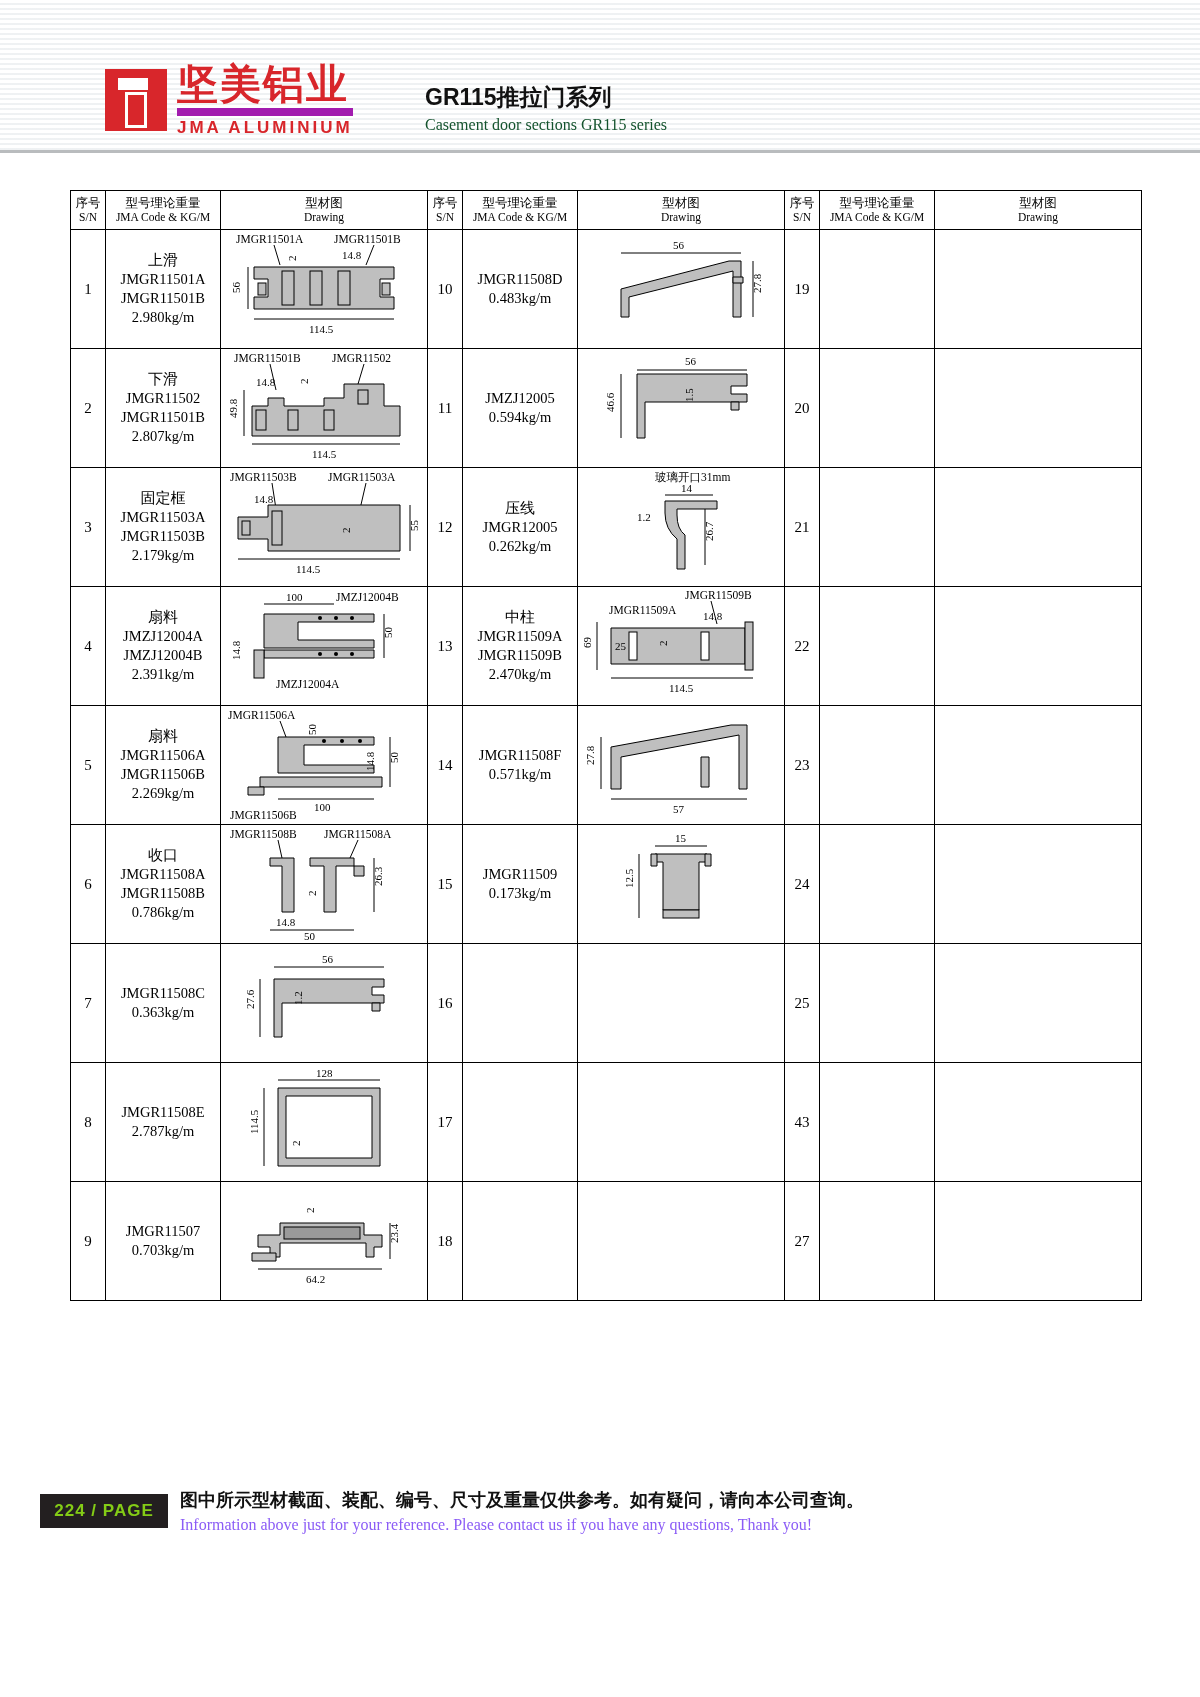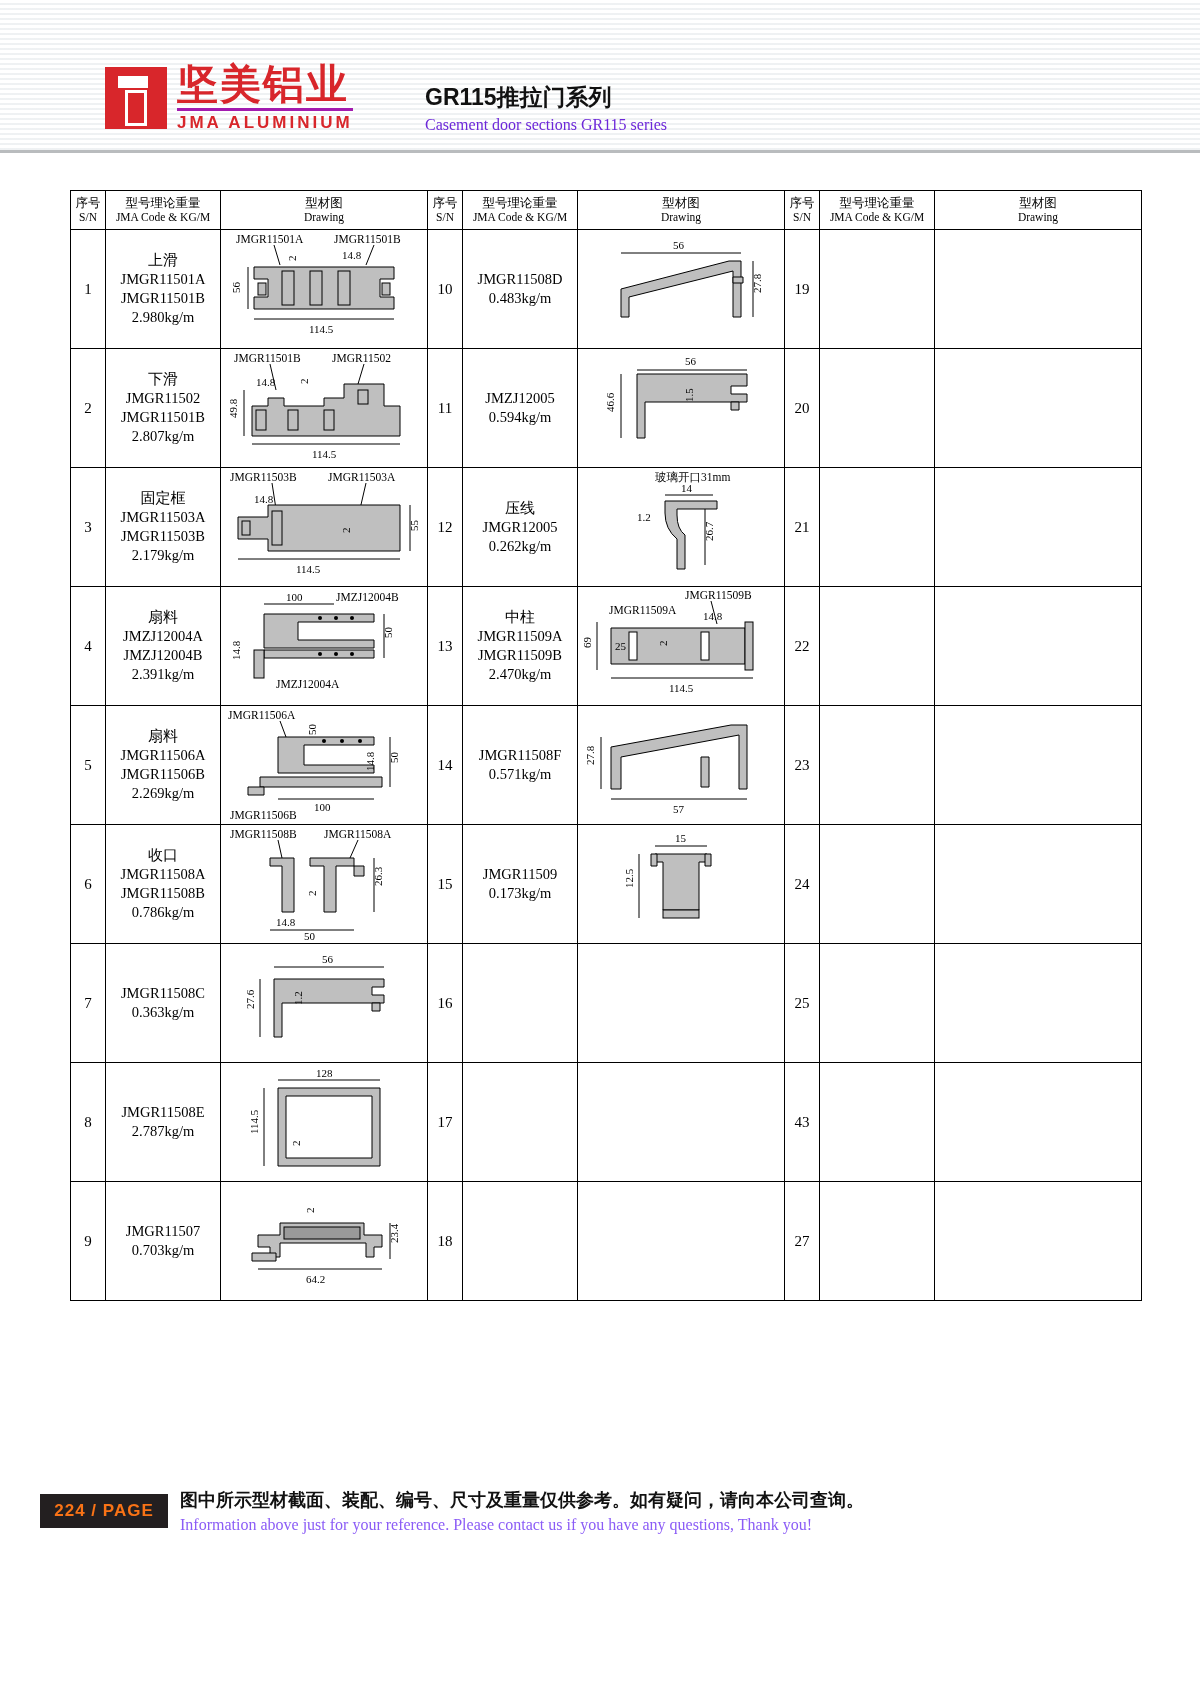--- a/index.html
+++ b/index.html
@@ -10,45 +10,45 @@
   .header-stripes{position:absolute;left:0;top:0;width:1200px;height:152px;
      background:repeating-linear-gradient(to bottom,#ffffff 0px,#ffffff 3px,#eceff1 3px,#eceff1 5px);
      opacity:.85;}
   .header-inner{position:absolute;left:0;top:0;width:1200px;height:152px;}
   .logo-wrap{position:absolute;left:105px;top:62px;display:flex;align-items:center;}
   .logo-mark{width:62px;height:62px;background:#d8262b;position:relative;}
   .logo-mark:before{content:"";position:absolute;left:13px;top:9px;width:30px;height:12px;background:#fff;}
   .logo-mark:after{content:"";position:absolute;left:20px;top:23px;width:16px;height:30px;border:3px solid #fff;}
   .logo-text{margin-left:10px;}
   .logo-cn{font-family:"Liberation Sans",sans-serif;font-weight:bold;font-size:41px;color:#d8262b;line-height:44px;letter-spacing:2px;}
-  .logo-en{font-family:"Liberation Sans",sans-serif;font-weight:bold;font-size:17px;color:#d8262b;letter-spacing:3px;border-top:3px solid #a21caf;padding-top:2px;margin-top:2px;}
+  .logo-en{font-family:"Liberation Sans",sans-serif;font-weight:bold;font-size:17px;color:#d8262b;letter-spacing:3px;border-top:8px solid #a21caf;padding-top:2px;margin-top:2px;}
   .title-wrap{position:absolute;left:425px;top:82px;}
   .title-cn{font-family:"Liberation Sans",sans-serif;font-weight:bold;font-size:23px;color:#111;line-height:30px;}
-  .title-en{font-family:"Liberation Serif",serif;font-size:16px;color:#6d28d9;line-height:22px;margin-top:2px;}
+  .title-en{font-family:"Liberation Serif",serif;font-size:16px;color:#14532d;line-height:22px;margin-top:2px;}
   .header-rule{position:absolute;left:0;top:150px;width:1200px;height:3px;background:#b9bcbe;}
 
   
   .sheet{position:absolute;left:70px;top:190px;width:1060px;}
   table.spec{border-collapse:collapse;width:1060px;table-layout:fixed;}
   table.spec td,table.spec th{border:1px solid #000;padding:0;vertical-align:middle;text-align:center;}
   .col-sn{width:34px;}
   .col-code{width:114px;}
   .col-draw{width:206px;margin-left:8px;}
   thead td{height:38px;font-size:12.5px;line-height:14px;}
   .hd2{font-size:11.5px;}
   tbody td{height:118px;}
   .cell-sn{font-size:15px;}
   .cell-code{font-size:14.5px;line-height:19px;}
   .cell-code .cn{font-size:15px;text-align:center;}
   .draw{position:relative;height:116px;}
   .draw svg{display:block;margin:0 auto;}
 
   
   .footer{position:absolute;left:0;top:1486px;width:1200px;height:70px;}
-  .page-badge{position:absolute;left:40px;top:8px;width:128px;height:34px;background:#231f20;color:#f97316;
+  .page-badge{position:absolute;left:40px;top:8px;width:128px;height:34px;background:#231f20;color:#84cc16;
      font-family:"Liberation Sans",sans-serif;font-weight:bold;font-size:17px;line-height:34px;text-align:center;letter-spacing:1px;}
   .foot-cn{position:absolute;left:180px;top:2px;font-family:"Liberation Sans",sans-serif;font-weight:bold;font-size:18px;color:#111;}
   .foot-en{position:absolute;left:180px;top:30px;font-family:"Liberation Serif",serif;font-size:16px;color:#8b5cf6;}
   .dim{font-size:11px;font-family:"Liberation Serif",serif;}
   .lbl{font-size:11.5px;font-family:"Liberation Serif",serif;}
 </style>
 </head>
 <body>
 
 <div class="header">

